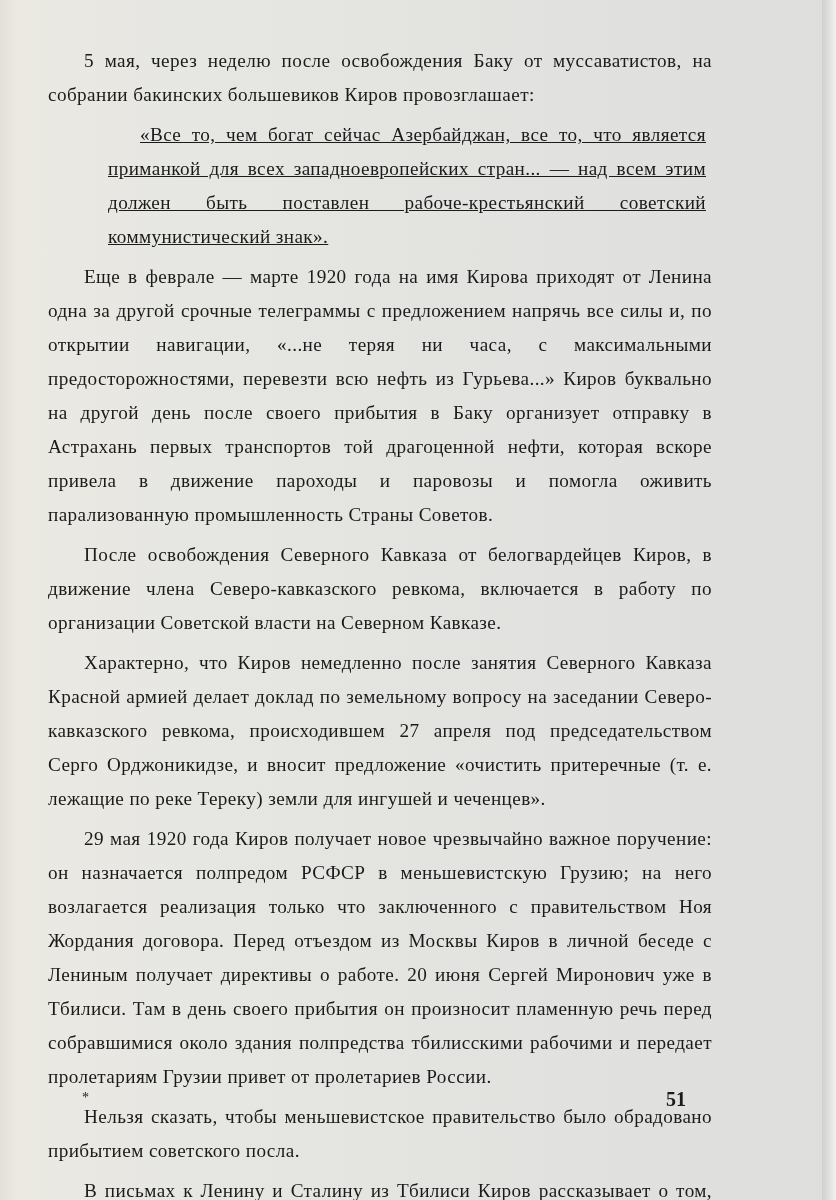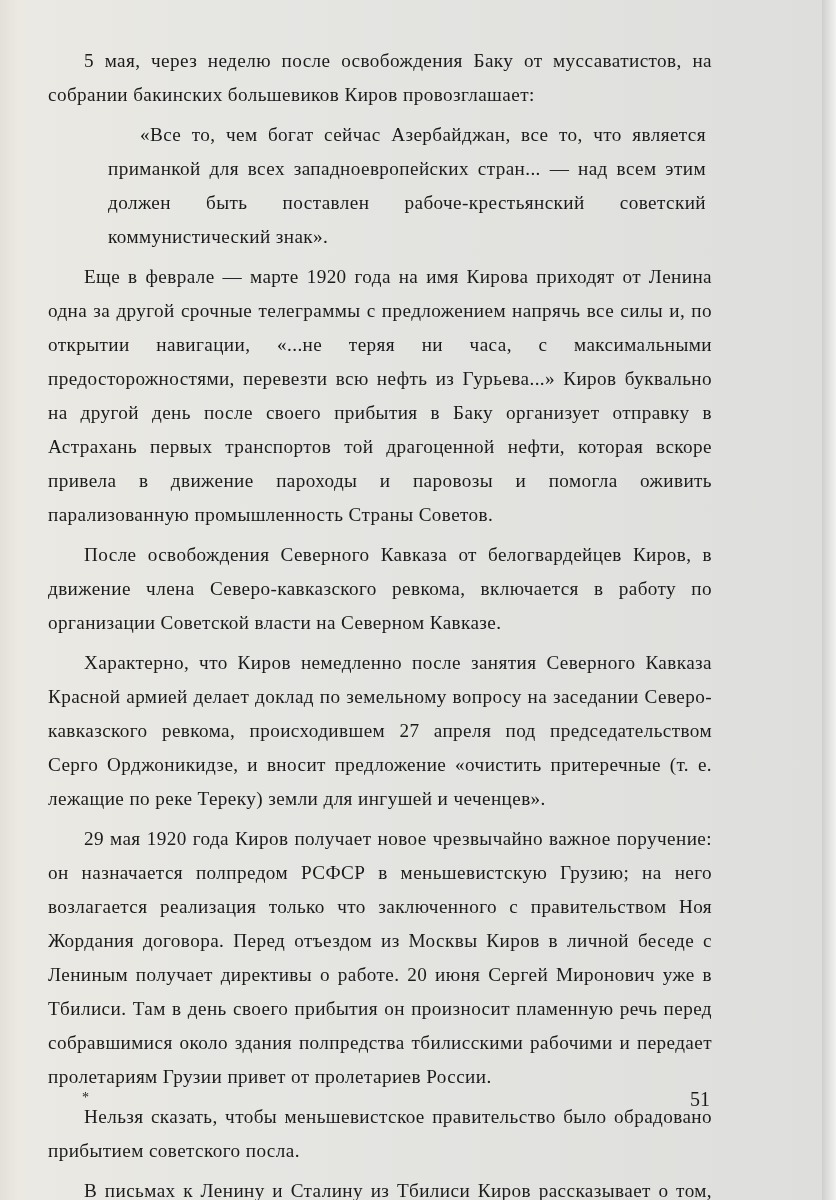--- a/index.html
+++ b/index.html
@@ -20,24 +20,25 @@
   }
   .text {
     position: absolute; left: 48px; top: 44px; width: 664px;
     font-size: 19.2px; line-height: 34px;
     letter-spacing: 0.4px;
   }
   .p { text-align: justify; text-align-last: left; margin: 0 0 6px 0; text-indent: 36px; }
   .quote {
     margin: 0 6px 6px 60px; text-align: justify; text-align-last: left;
     text-indent: 32px;
+    text-decoration: underline;
   }
   .footer { position: absolute; top: 1088px; left: 0; width: 836px; height: 30px; }
   .mark { position: absolute; left: 82px; top: 2px; font-size: 14px; }
-  .pageno { position: absolute; left: 690px; top: 0; font-size: 20px; font-weight: normal; }
+  .pageno { position: absolute; left: 666px; top: 0; font-size: 20px; font-weight: bold; }
 </style>
 </head>
 <body>
 
 <div class="page">
   <div class="text">
     <p class="p">5 мая, через неделю после освобождения Баку от муссаватистов, на собрании бакинских большевиков Киров провозглашает:</p>
     <p class="quote">«Все то, чем богат сейчас Азербайджан, все то, что является приманкой для всех западноевропейских стран... — над всем этим должен быть поставлен рабоче-крестьянский советский коммунистический знак».</p>
     <p class="p">Еще в феврале — марте 1920 года на имя Кирова приходят от Ленина одна за другой срочные телеграммы с предложением напрячь все силы и, по открытии навигации, «...не теряя ни часа, с максимальными предосторожностями, перевезти всю нефть из Гурьева...» Киров буквально на другой день после своего прибытия в Баку организует отправку в Астрахань первых транспортов той драгоценной нефти, которая вскоре привела в движение пароходы и паровозы и помогла оживить парализованную промышленность Страны Советов.</p>
     <p class="p">После освобождения Северного Кавказа от белогвардейцев Киров, в движение члена Северо-кавказского ревкома, включается в работу по организации Советской власти на Северном Кавказе.</p>

